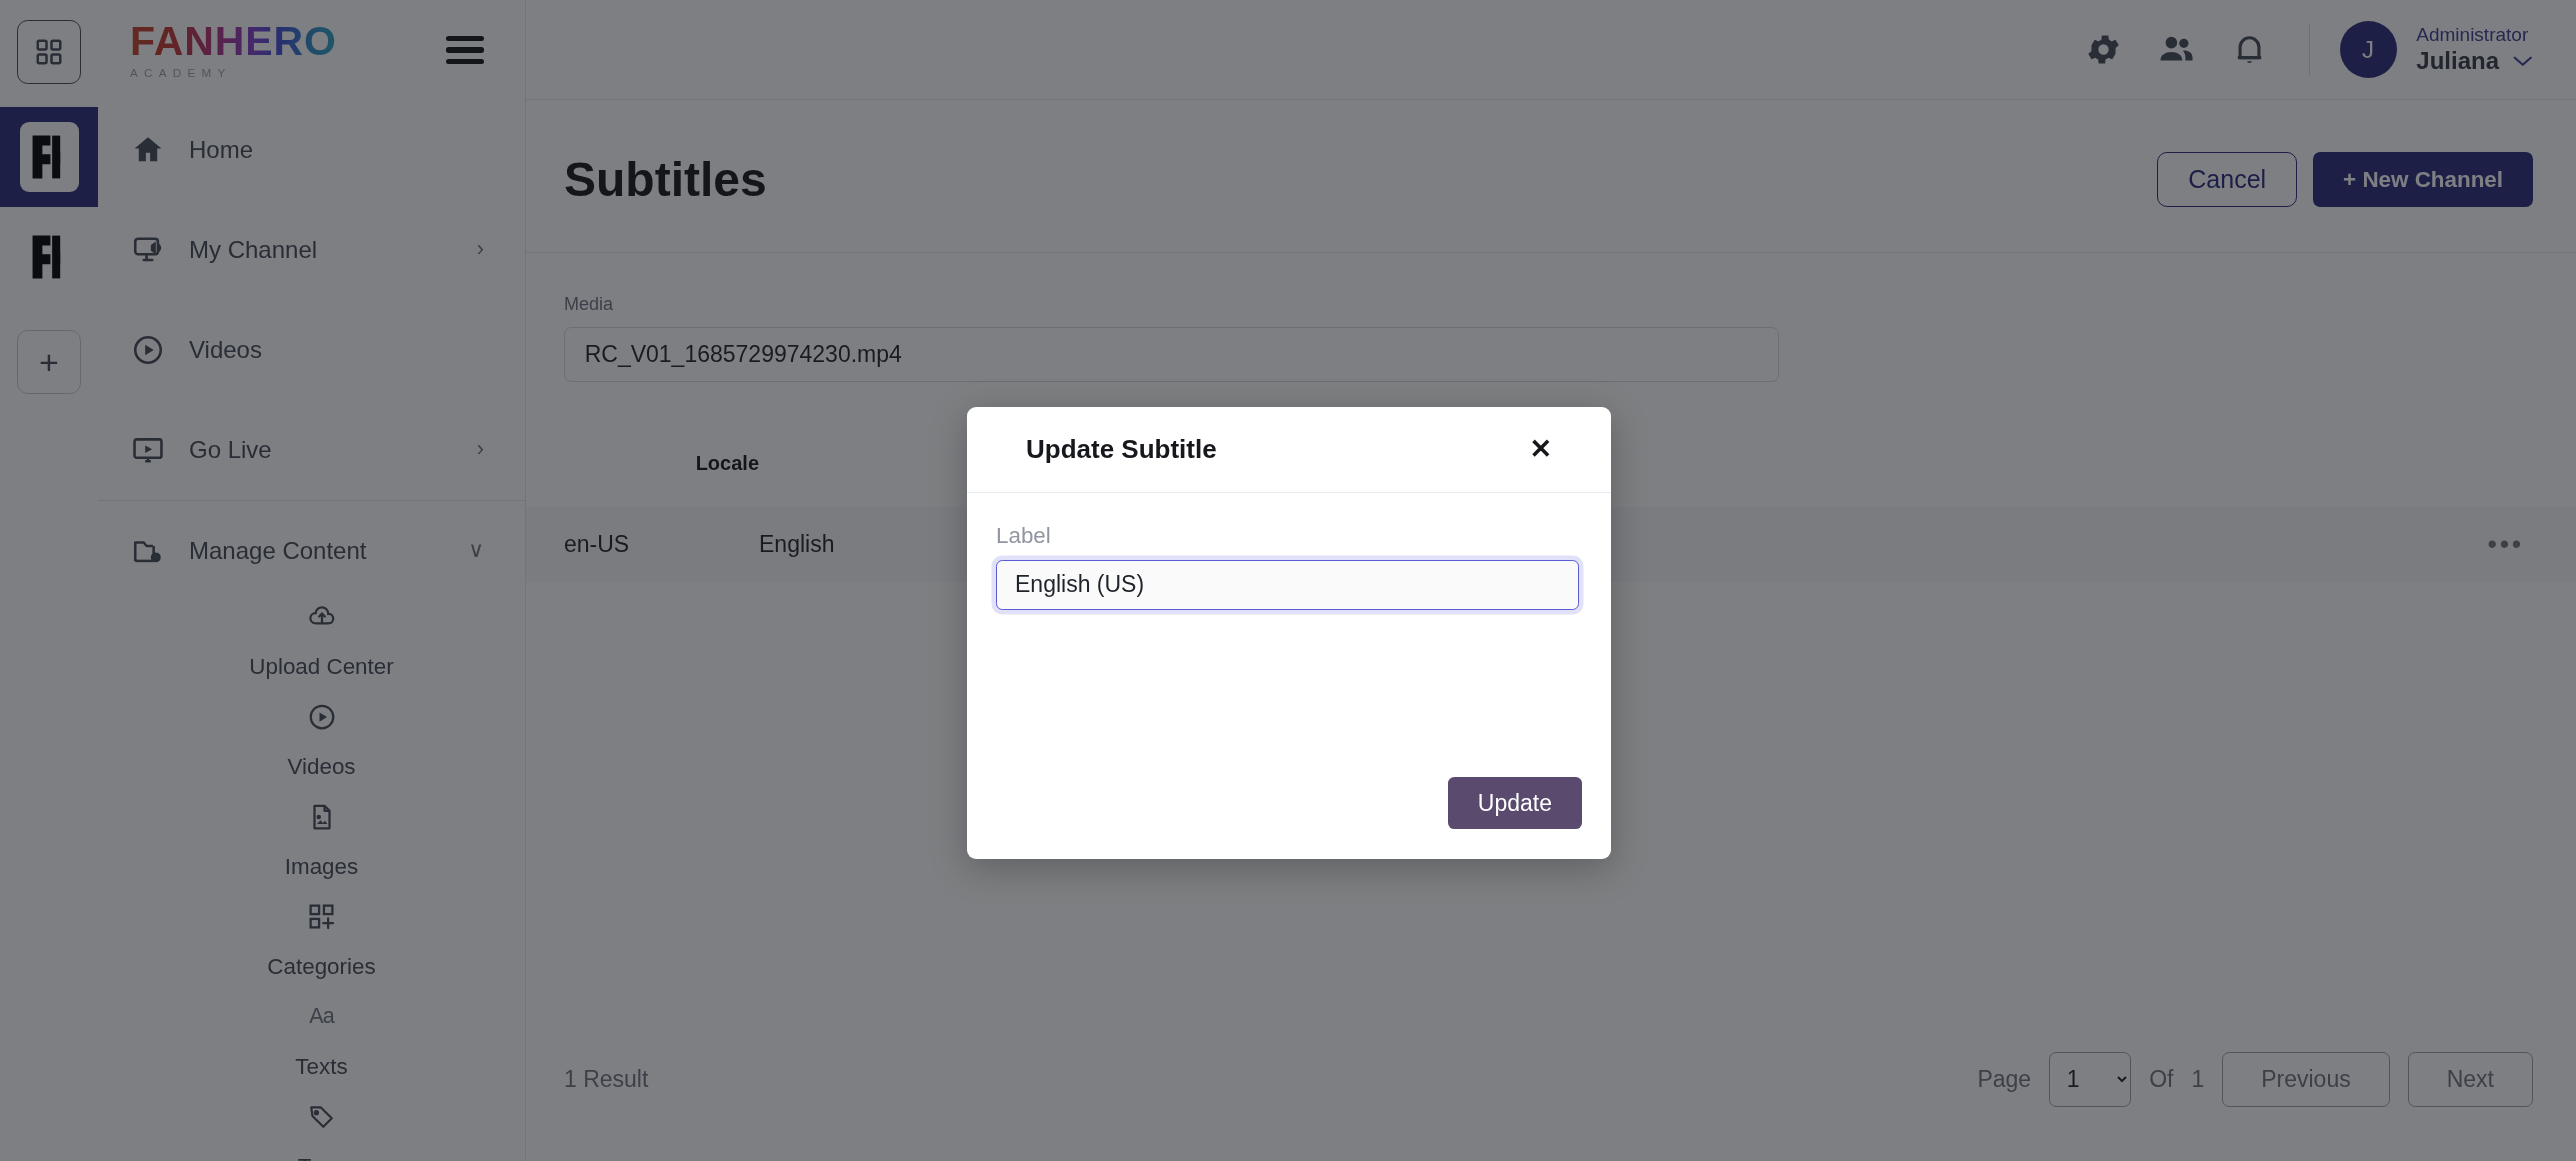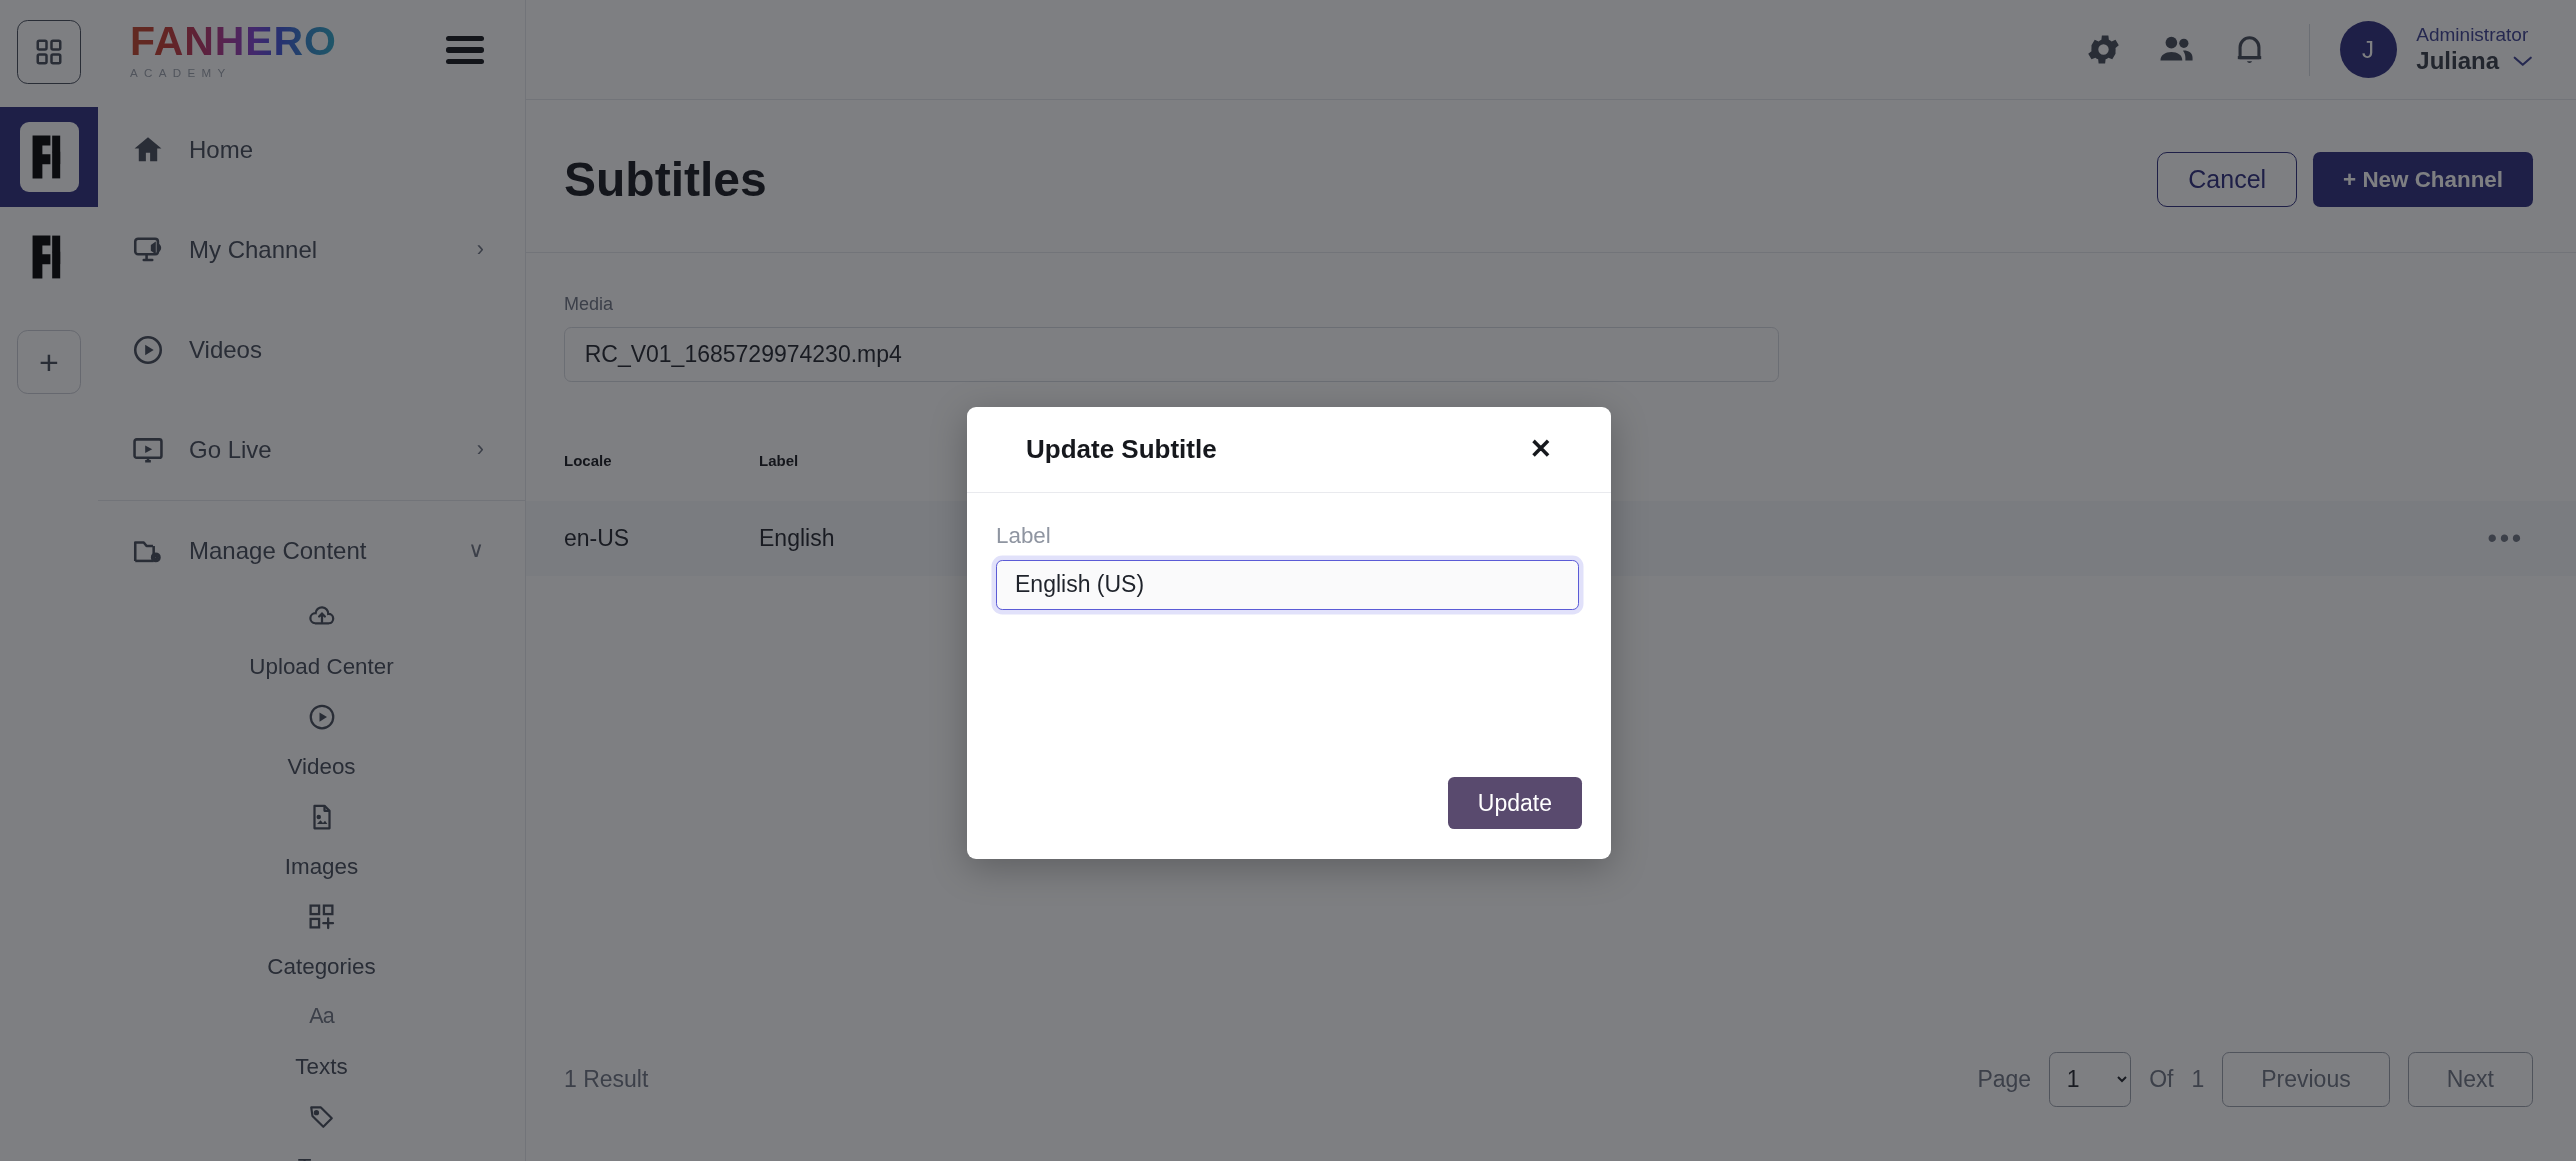--- a/index.html
+++ b/index.html
@@ -114,21 +114,21 @@
   .divider { height: 0.9px; background: #e4e6ea; margin: 45px 0 0 0; }
 
   .field-label { font-size: 18px; color: #6d7382; padding: 41px 0 12.5px 38px; }
   .media-input {
     margin-left: 38px; width: 1215px; height: 55px; border: 0.9px solid #d6d9df; border-radius: 7.2px;
     display: flex; align-items: center; padding: 0 19.7px; font-size: 23px; color: #1f232b;
   }
 
   table.sub-table { width: 100%; border-collapse: collapse; margin-top: 70px; }
   table.sub-table th {
-    text-align: left; font-size: 15px; font-weight: 700; color: #16181d;
+    text-align: right; font-size: 20px; font-weight: 700; color: #16181d;
     padding: 0 0 32px 0; 
   }
   table.sub-table td {
     font-size: 23px; color: #1f232b; height: 75px; vertical-align: middle;
   }
   table.sub-table tbody tr { background: #f7f8fa; }
   .c-locale { width: 233px; padding-left: 38px !important; }
   .c-label  { width: 268px; }
   .c-file   { }
   .c-menu   { width: 107px; text-align: right; padding-right: 52px !important; }

